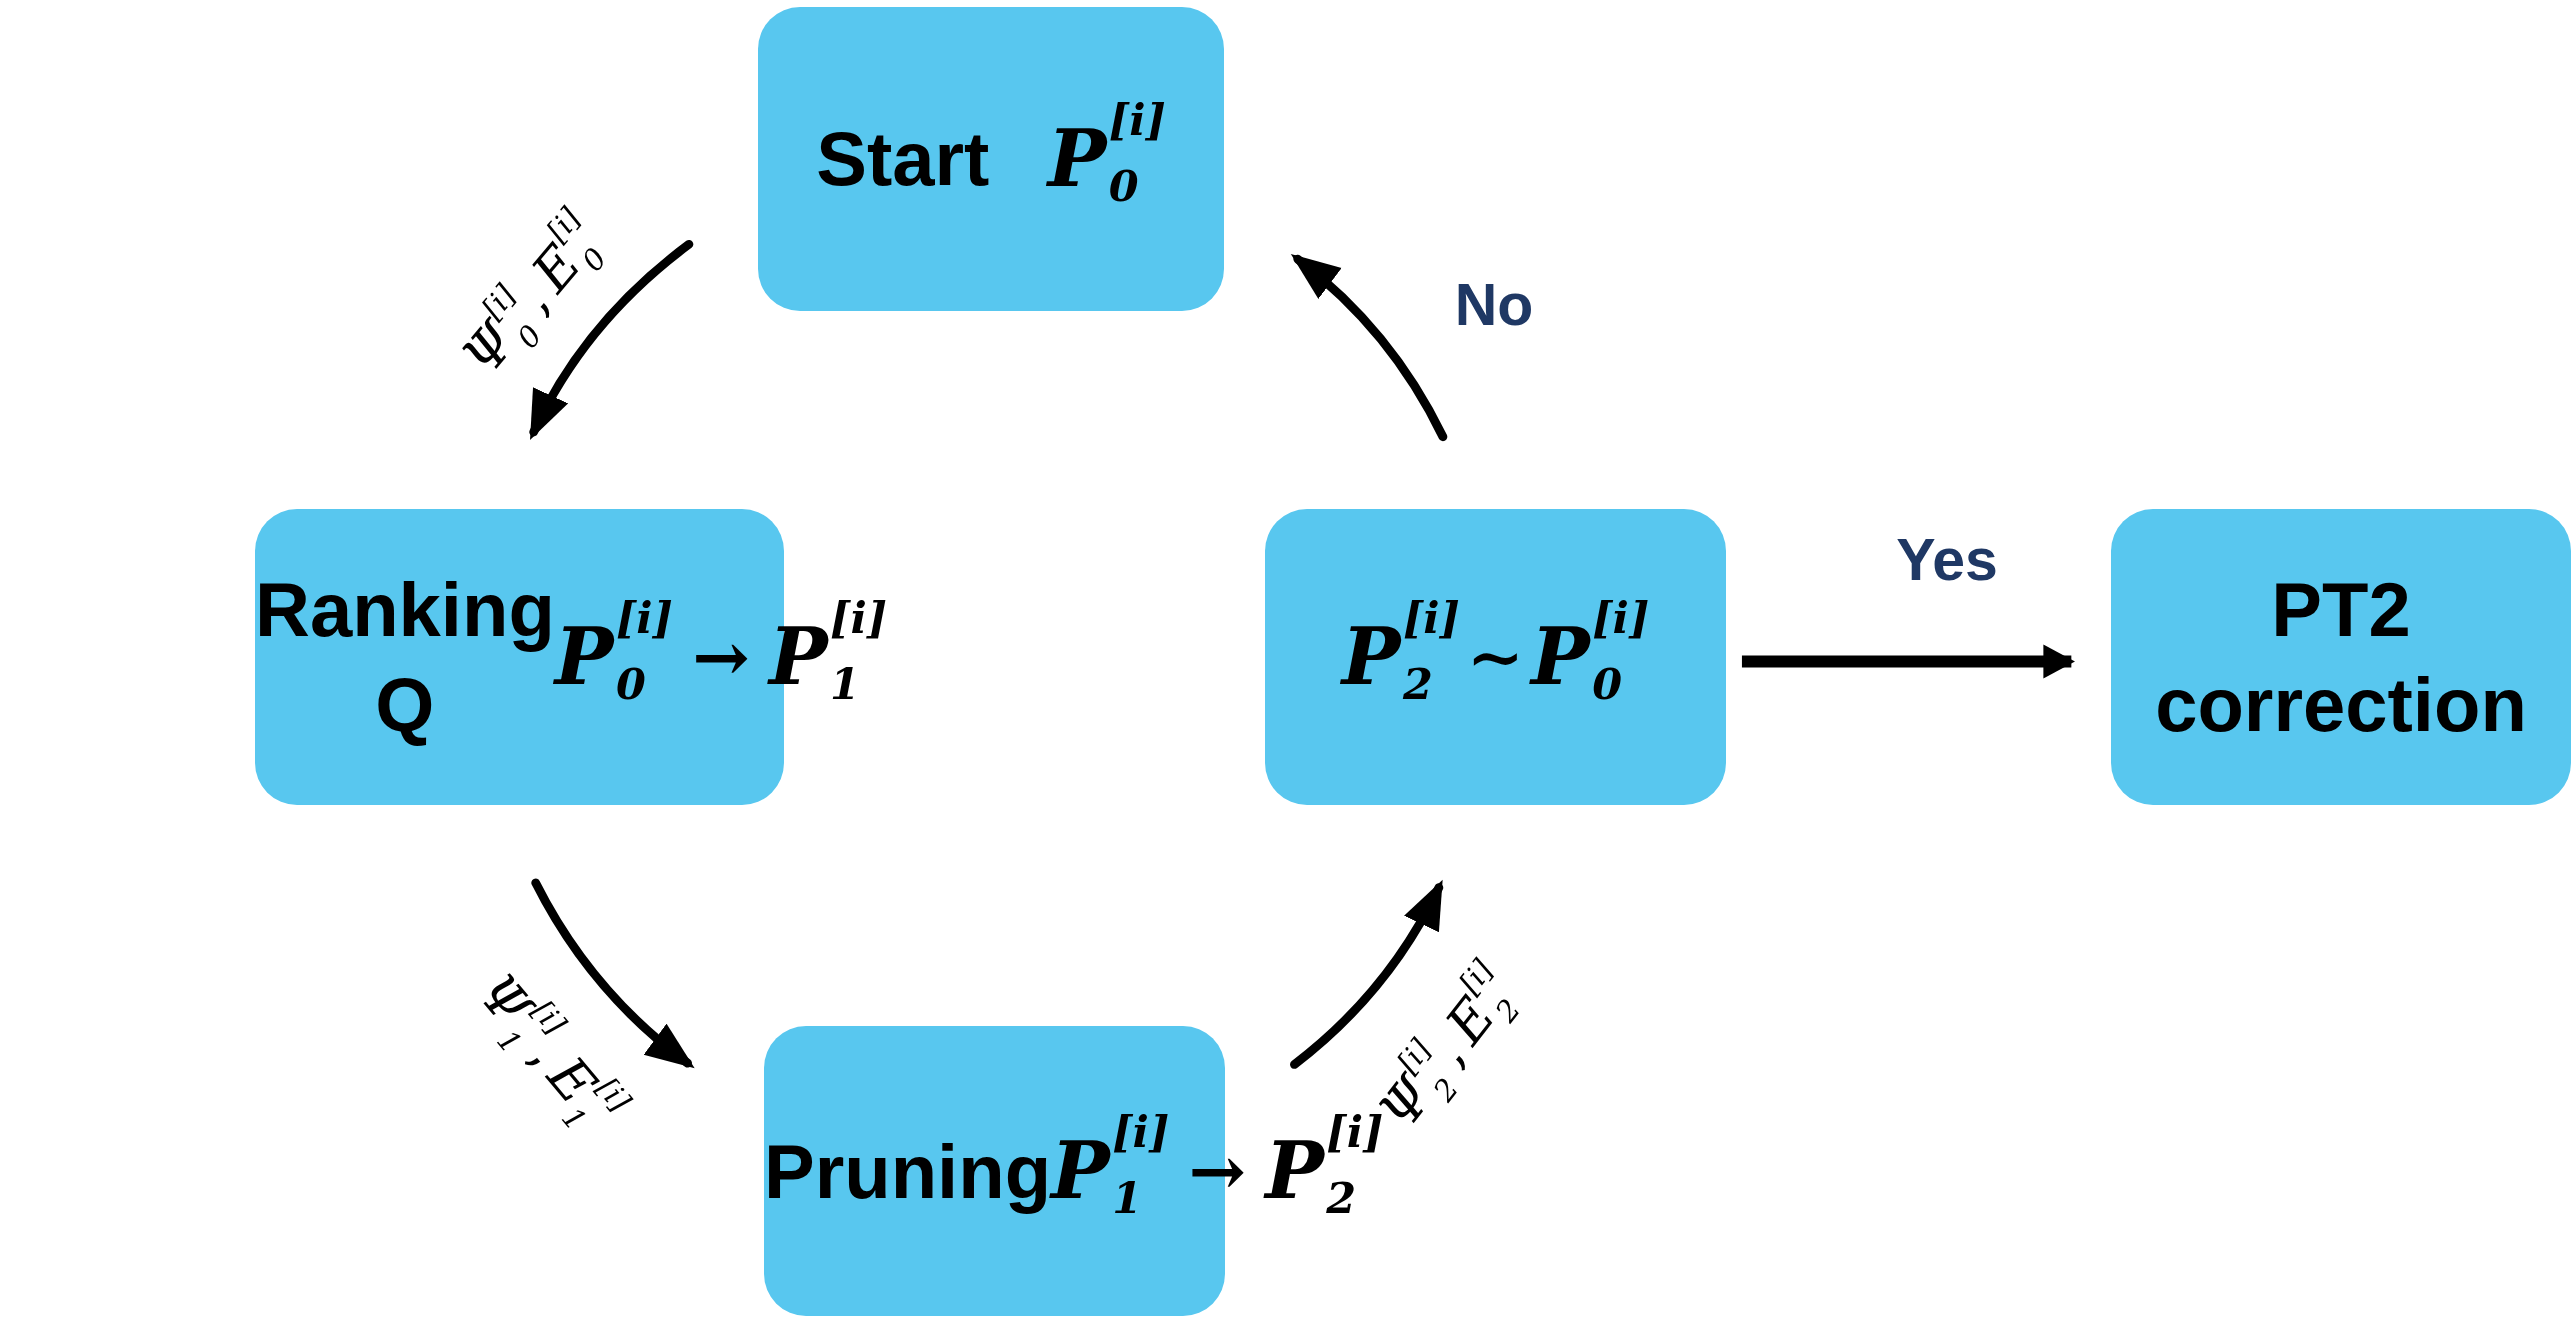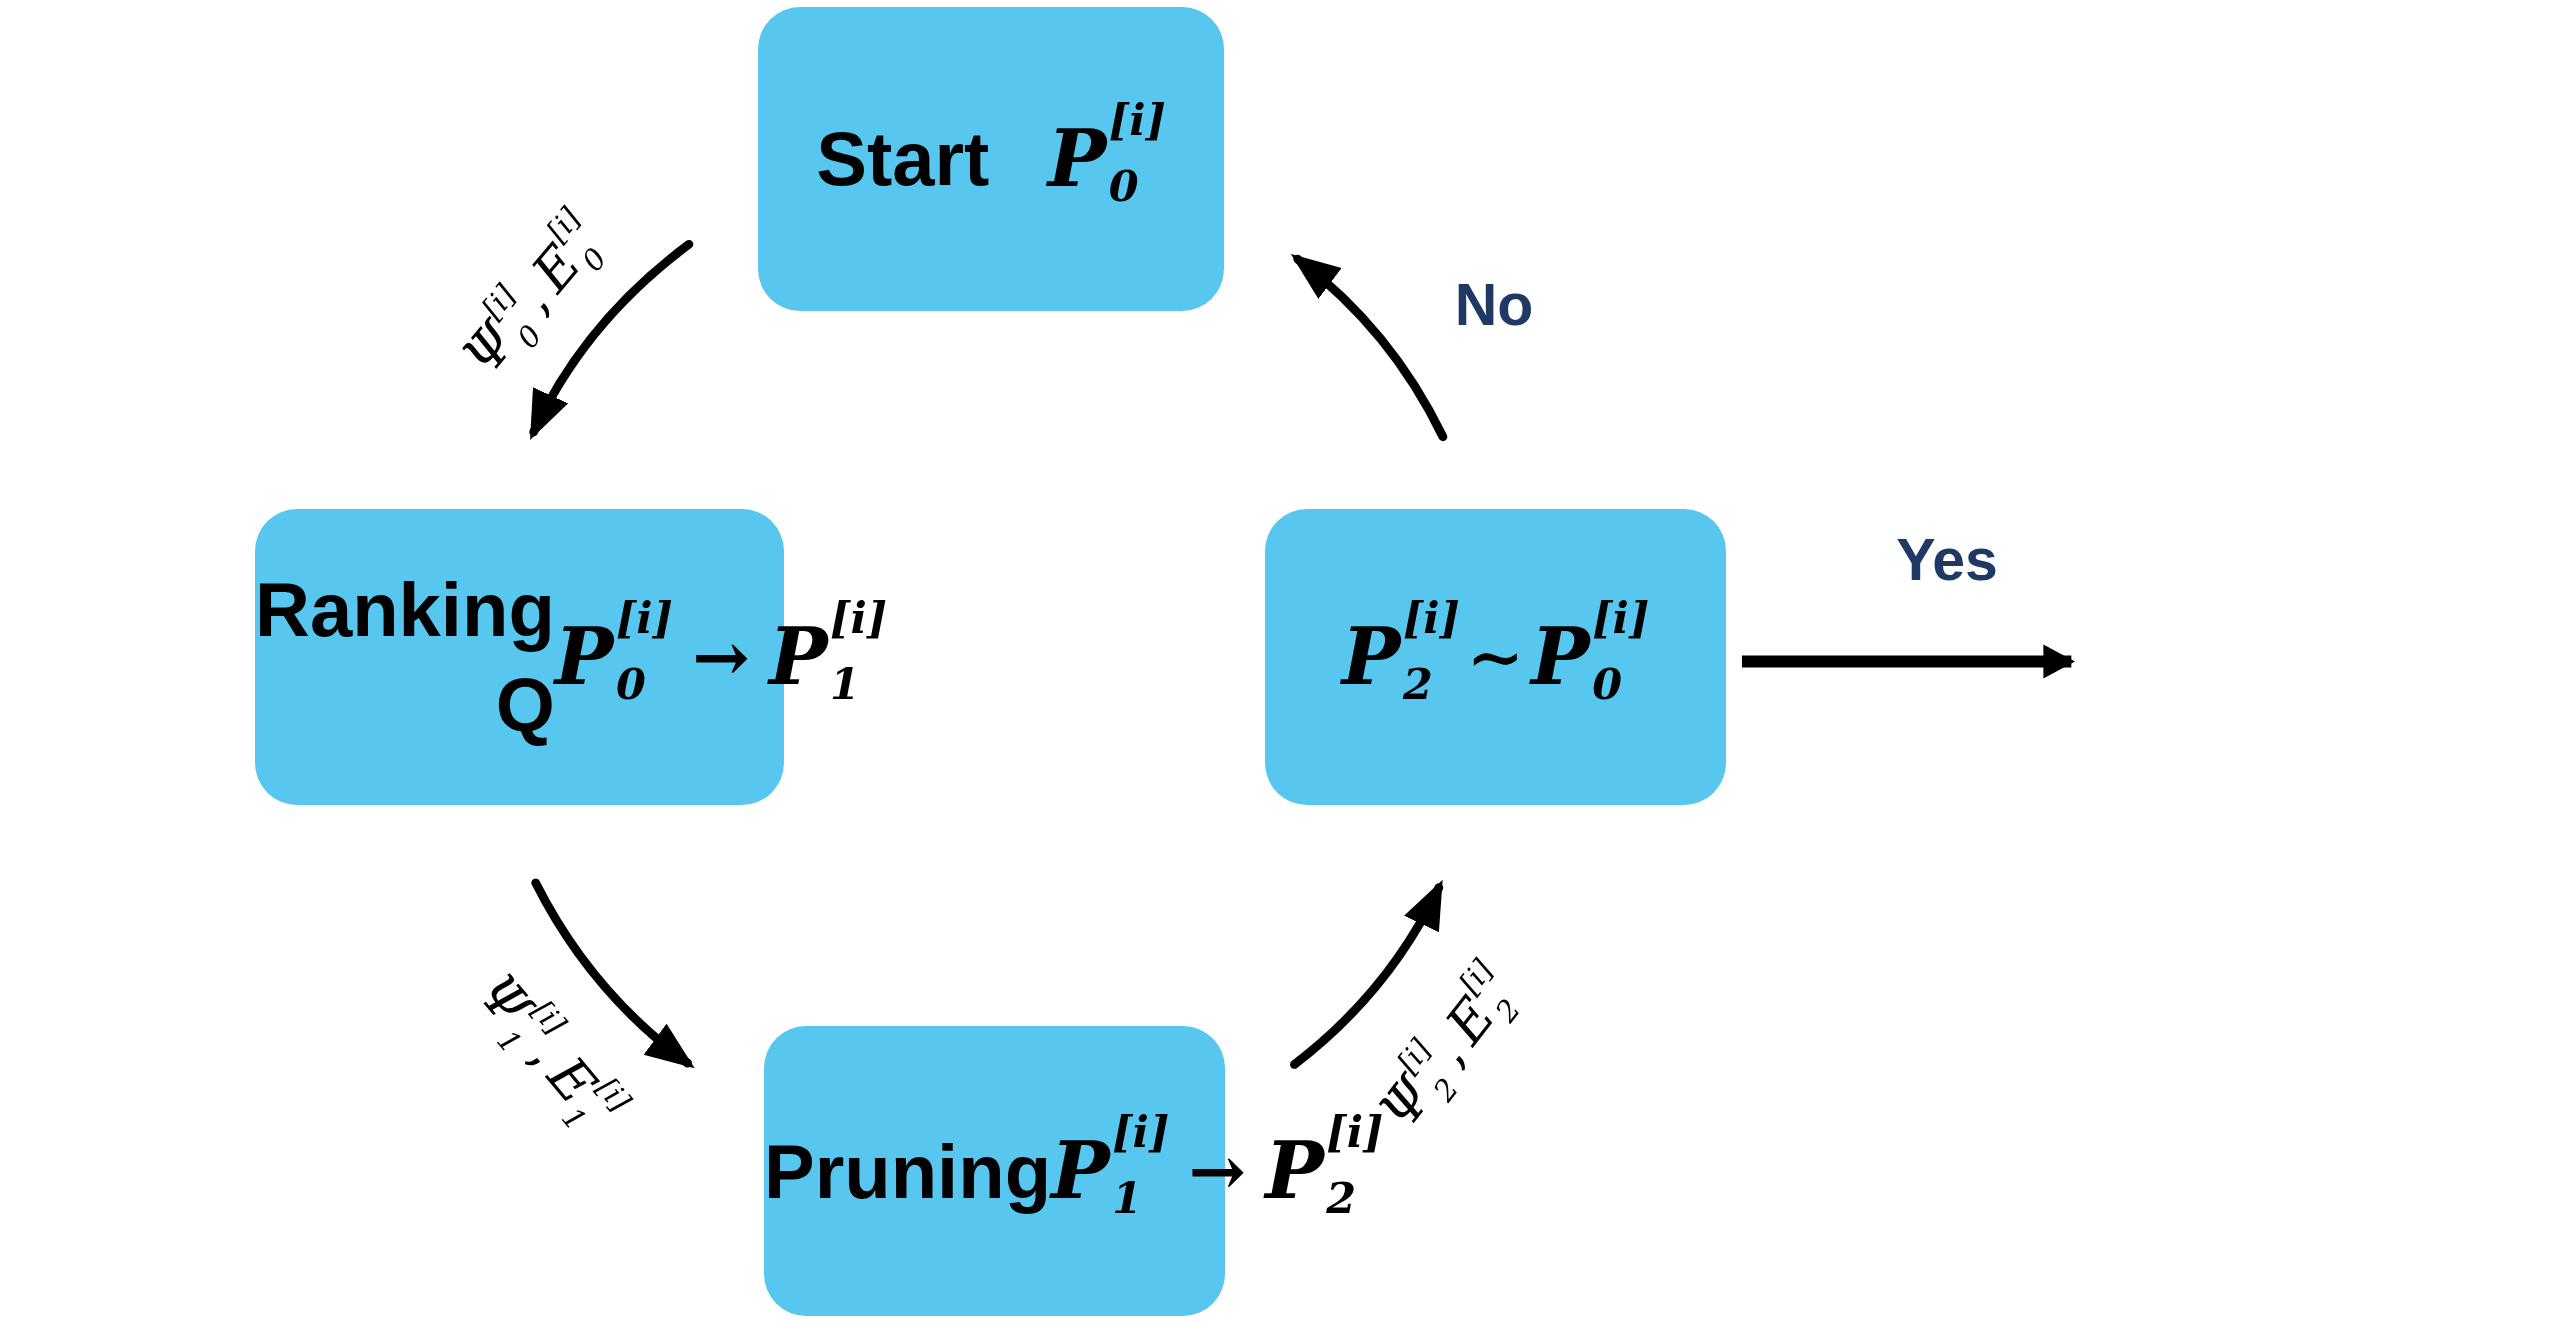--- a/index.html
+++ b/index.html
@@ -25,21 +25,21 @@
     text-align:center;
   }
   .node .title{
     font-size:76px;
     font-weight:700;
     line-height:1.25;
     color:var(--ink);
     white-space:pre-line;
   }
   #node-start    {left:758px;top:6.8px;  width:466px;height:304px;}
-  #node-ranking  {left:255px; top:509px; width:529px;height:296px;text-align:right;}
+  #node-ranking  {left:255px; top:509px; width:529px;height:296px;}
   #node-pruning  {left:764px;top:1026px;width:461px;height:290px;}
   #node-converged{left:1265px;top:509px; width:461px;height:296px;}
   #node-pt2      {left:2111px;top:509px; width:460px;height:296px;justify-content:center;}
   #node-pt2 .title{max-width:378px;}
 
   
   .formula{
     font-family:"DejaVu Serif", serif;
     font-style:italic;
     font-weight:700;
@@ -177,20 +177,23 @@
         </span>
       <span class="op tight">∼</span>
       <span>P</span>
         <span class="stack">
           <span>[i]</span>
           <span>0</span>
         </span>
     </div>
   </div>
 
+  <div class="node" id="node-pt2">
+    <div class="title">PT2 correction</div>
+  </div>
 
   <div class="edge-label" id="label-psi0">
     <span>Ψ</span>
       <span class="stack">
         <span>[i]</span>
         <span>0</span>
       </span>
       <span class="sep">, </span>
       <span>E</span>
       <span class="stack">

